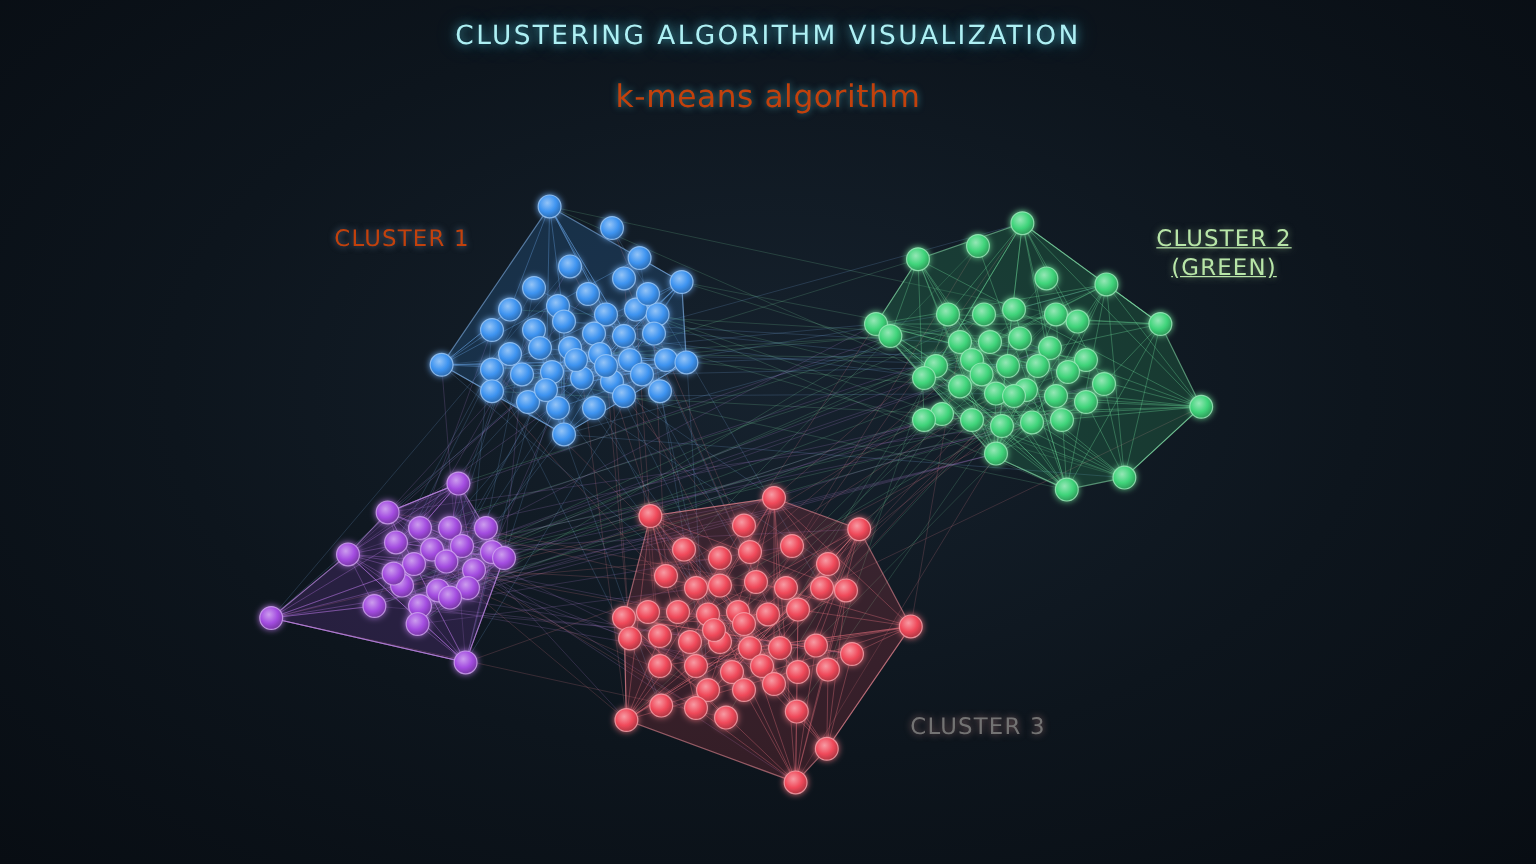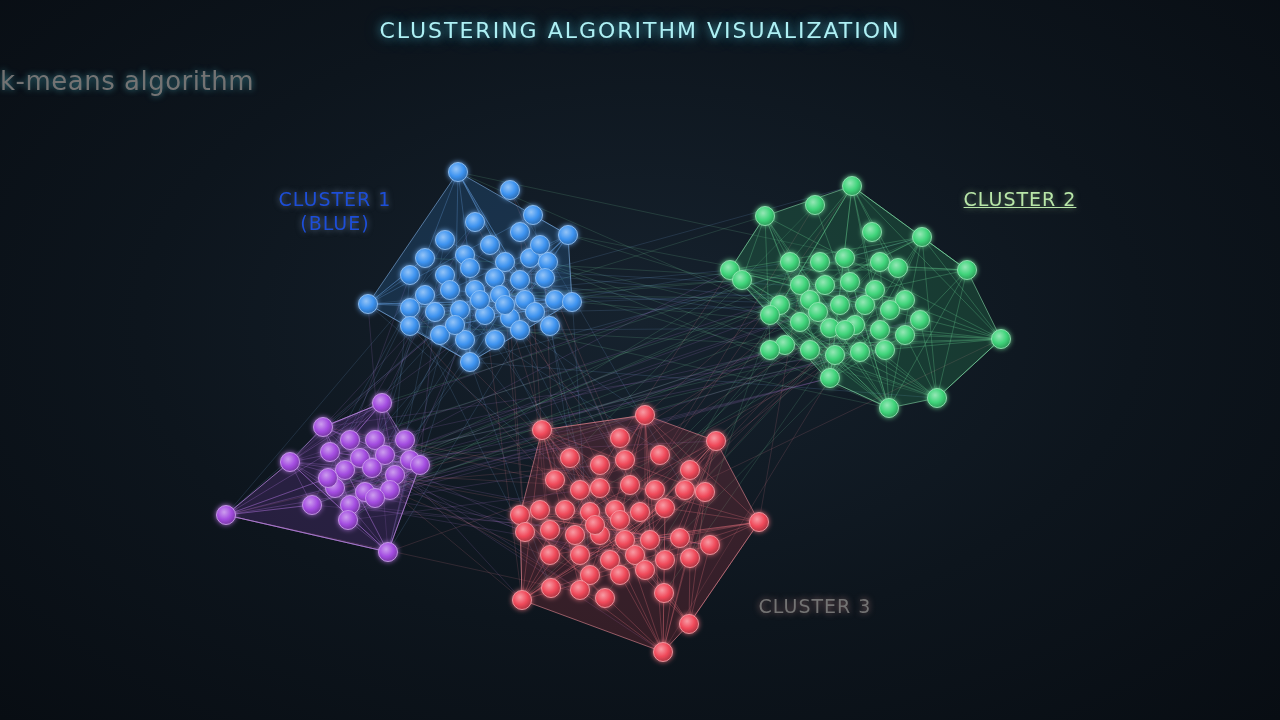--- a/index.html
+++ b/index.html
@@ -12,21 +12,21 @@
   .title {
     position: absolute; left: 0; right: 0; top: 18px;
     text-align: center; color: #aef0f4;
     font-family: "DejaVu Sans", sans-serif;
     font-size: 22px; letter-spacing: 2px; font-weight: normal;
     text-shadow: 0 0 8px rgba(90,220,240,0.7), 0 0 18px rgba(60,180,220,0.4);
     transform: scaleX(1.0);
   }
   .subtitle {
     position: absolute; left: 0; right: 0; top: 66px;
-    color: #737373;
+    text-align: center; color: #c2410c;
     font-size: 26px; letter-spacing: 0.5px;
     text-shadow: 0 0 6px rgba(90,220,240,0.55);
   }
   svg.plot { position: absolute; left: 0; top: 0; }
   .label {
     position: absolute; text-align: center;
     font-size: 19px; letter-spacing: 1px; line-height: 24px;
   }
   .label span { display: block; }
 </style>
@@ -659,22 +659,22 @@
         <circle cx="350" cy="505" r="9.5" fill="url(#g3)" stroke="rgb(209,166,240)" stroke-width="1" stroke-opacity="0.8"></circle>
         <circle cx="375" cy="498" r="9.5" fill="url(#g3)" stroke="rgb(209,166,240)" stroke-width="1" stroke-opacity="0.8"></circle>
         <circle cx="348" cy="520" r="9.5" fill="url(#g3)" stroke="rgb(209,166,240)" stroke-width="1" stroke-opacity="0.8"></circle>
         <circle cx="226" cy="515" r="9.5" fill="url(#g3)" stroke="rgb(209,166,240)" stroke-width="1" stroke-opacity="0.8"></circle>
         <circle cx="388" cy="552" r="9.5" fill="url(#g3)" stroke="rgb(209,166,240)" stroke-width="1" stroke-opacity="0.8"></circle>
         <circle cx="328" cy="478" r="9.5" fill="url(#g3)" stroke="rgb(209,166,240)" stroke-width="1" stroke-opacity="0.8"></circle>
       </g>
     </g>
 </svg>
 
-<div class="label" id="lbl0" style="left: 235px; width: 200px; top: 187px; color: #1d4ed8; text-shadow: rgba(169, 196, 236, 0.533) 0px 0px 6px;">
+<div class="label" id="lbl0" style="left: 235px; width: 200px; top: 187px; color: #c2410c; text-shadow: rgba(169, 196, 236, 0.533) 0px 0px 6px;">
   <span>CLUSTER 1</span>
-  <span>(BLUE)</span>
 </div>
 <div class="label" id="lbl1" style="left: 920px; width: 200px; top: 187px; color: rgb(184, 230, 168); text-shadow: rgba(184, 230, 168, 0.533) 0px 0px 6px; text-decoration: underline;">
   <span>CLUSTER 2</span>
+  <span>(GREEN)</span>
 </div>
 <div class="label" id="lbl2" style="left: 715px; width: 200px; top: 594px; color: #737373; text-shadow: rgba(240, 165, 160, 0.533) 0px 0px 6px;">
   <span>CLUSTER 3</span>
 </div>
 
 </body></html>

